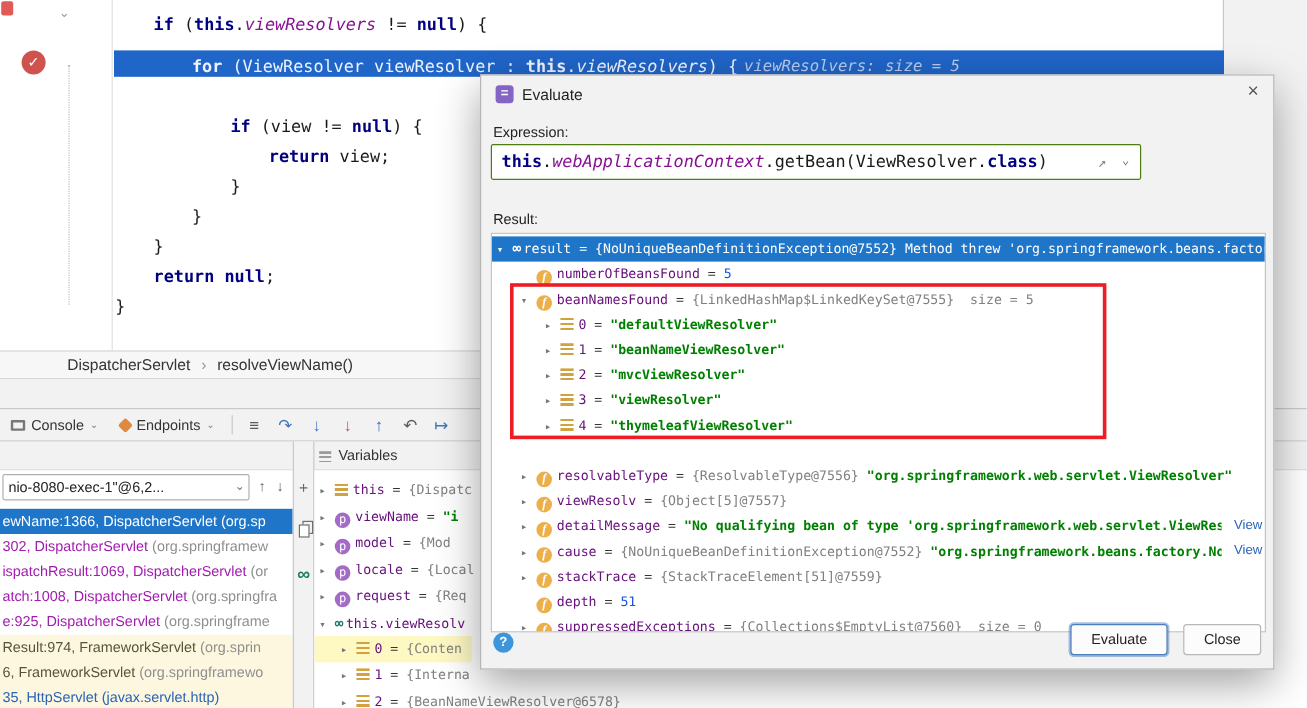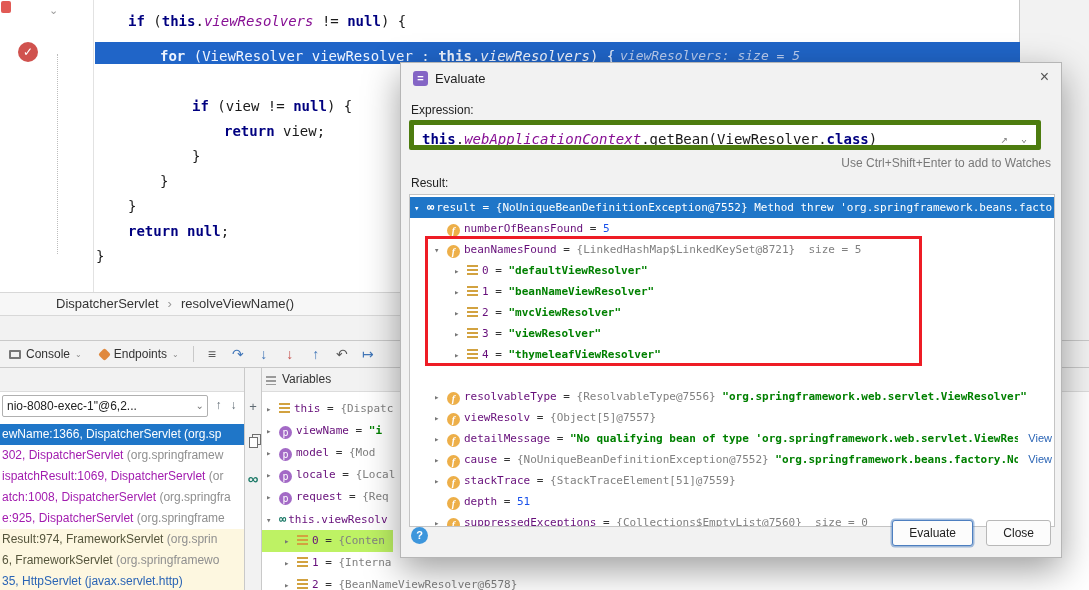--- a/index.html
+++ b/index.html
@@ -54,21 +54,21 @@
   .lib .fr-main{color:#55553c}
   .lnk .fr-main,.lnk .fr-pkg{color:var(--c-link)}
 
   .strip{position:absolute;left:244px;top:368px;width:18px;height:222px;background:#f2f2f2;border-left:1px solid #c9c9c9;border-right:1px solid #c9c9c9;display:flex;flex-direction:column;align-items:center;padding-top:32px;gap:24px}
   .strip-ic{color:#5f6a73;font-size:13px;line-height:13px}
   .strip-ic.inf{color:#1d7a68;font-size:15px;font-weight:bold}
   .mini-copy{width:9px;height:11px;border:1px solid #6e6e6e;background:#fdfdfd;box-shadow:3px -3px 0 -1px #f2f2f2,3px -3px 0 0 #6e6e6e}
 
   .vars{position:absolute;left:262px;top:392px;width:827px;height:198px;background:#fff;font-family:"DejaVu Sans Mono",monospace;font-size:11px;overflow:hidden}
   .var-row{position:absolute;left:0;height:22px;line-height:22px;white-space:pre;padding-right:8px}
-  .var-row.hl{background:#bef264}
+  .var-row.hl{background:#fef9c3}
 
   
   .chev{display:inline-block;width:13px;color:#777;font-size:9px}
   .ic{display:inline-block;margin-right:4px;vertical-align:-2px}
   .ic-f{width:13px;height:13px;border-radius:50%;background:#edaf49;color:#fff;font-size:10px;font-weight:bold;text-align:center;line-height:13px;font-family:"Liberation Serif",serif;font-style:italic}
   .ic-arr{width:11px;height:11px;background:repeating-linear-gradient(to bottom,#d2a240 0 2px,transparent 2px 4px)}
   .ic-p{width:13px;height:13px;border-radius:50%;background:#a36ac6;color:#fff;font-size:10px;text-align:center;line-height:13px}
   .ic-w{color:#1d7a68;font-weight:bold;font-size:12px;margin-right:2px}
   .v-name{color:var(--c-name)}
   .v-eq{color:#333}
@@ -81,21 +81,21 @@
 
   
   .dialog{position:absolute;left:400px;top:62px;width:662px;height:496px;background:#f2f2f2;border:1px solid #b6b6b6;box-shadow:0 12px 34px rgba(0,0,0,.38);z-index:10;font-size:12px}
   .dlg-title{position:absolute;left:0;top:0;right:0;height:30px;display:flex;align-items:center;padding:0 12px;gap:7px}
   .dlg-icon{width:15px;height:15px;border-radius:3px;background:#8465c5;color:#fff;font-size:11px;font-weight:bold;text-align:center;line-height:15px}
   .dlg-title-text{font-size:13px;color:#1f1f1f}
   .dlg-close{position:absolute;right:12px;top:5px;font-size:16px;color:#555}
   .dlg-label{position:absolute;left:10px;font-size:12px;color:#222}
   .lbl-expr{top:40px}
   .lbl-result{top:113px}
-  .expr-combo{position:absolute;left:8px;top:57px;width:632px;height:30px;background:#fff;border:5px solid #4d7c0f;border-radius:2px;font-family:"DejaVu Sans Mono",monospace;font-size:14px;line-height:28px;padding:0 44px 0 8px;white-space:nowrap;overflow:hidden}
+  .expr-combo{position:absolute;left:8px;top:57px;width:542px;height:30px;background:#fff;border:1px solid #4d7c0f;border-radius:2px;font-family:"DejaVu Sans Mono",monospace;font-size:14px;line-height:28px;padding:0 44px 0 8px;white-space:nowrap;overflow:hidden}
   .expr-expand{position:absolute;right:28px;top:0;color:#888;font-size:12px;line-height:28px}
   .expr-drop{position:absolute;right:9px;top:0;color:#666;font-size:10px;line-height:28px}
   .dlg-hint{position:absolute;right:10px;top:93px;color:#787878;font-size:12px}
   .result-tree{position:absolute;left:8px;top:131px;width:646px;height:333px;background:#fff;border:1px solid #c4c4c4;overflow:hidden;font-family:"DejaVu Sans Mono",monospace;font-size:11px}
   .t-row{position:absolute;left:0;right:0;height:21px;line-height:21px;white-space:pre;overflow:hidden}
   .t-row.sel{background:var(--c-selection)}
   .t-row.sel span{color:#fff !important}
   .row-link{position:absolute;right:2px;top:0;background:#fff;padding-left:10px;color:var(--c-link);font-family:"Liberation Sans",sans-serif;font-size:11px}
   .red-box{position:absolute;left:24px;top:173px;width:497px;height:130px;border:3px solid var(--c-annotation);z-index:5;pointer-events:none}
   .help-ic{position:absolute;left:10px;bottom:13px;width:17px;height:17px;border-radius:50%;background:#3d96dc;color:#fff;text-align:center;line-height:17px;font-size:11px;font-weight:bold}
@@ -203,26 +203,25 @@
     <span class="dlg-icon">=</span>
     <span class="dlg-title-text">Evaluate</span>
     <span class="dlg-close">×</span>
   </div>
   <div class="dlg-label lbl-expr">Expression:</div>
   <div class="expr-combo">
     <span id="expr-text"><span class="tok-kw">this</span><span class="tok-pl">.</span><span class="tok-fld">webApplicationContext</span><span class="tok-pl">.getBean(ViewResolver.</span><span class="tok-kw">class</span><span class="tok-pl">)</span></span>
     <span class="expr-expand">↗</span>
     <span class="expr-drop">⌄</span>
   </div>
-  <div class="dlg-hint">Use Ctrl+Shift+Enter to add to Watches</div>
   <div class="dlg-label lbl-result">Result:</div>
   <div class="result-tree" id="result-tree">
       <div class="t-row sel" style="top: 2px; padding-left: 4px;"><span class="chev">▾</span><span class="ic-w">∞</span><span class="v-name">result</span><span class="v-eq"> = </span><span class="v-ref">{NoUniqueBeanDefinitionException@7552} </span><span class="v-err">Method threw 'org.springframework.beans.factory.N</span></div>
       <div class="t-row" style="top: 23px; padding-left: 24px;"><span class="chev"></span><span class="ic ic-f">f</span><span class="v-name">numberOfBeansFound</span><span class="v-eq"> = </span><span class="v-num">5</span></div>
-      <div class="t-row" style="top: 44px; padding-left: 24px;"><span class="chev">▾</span><span class="ic ic-f">f</span><span class="v-name">beanNamesFound</span><span class="v-eq"> = </span><span class="v-ref">{LinkedHashMap$LinkedKeySet@8721}</span><span class="v-size">  size = 5</span></div>
+      <div class="t-row" style="top: 44px; padding-left: 24px;"><span class="chev">▾</span><span class="ic ic-f">f</span><span class="v-name">beanNamesFound</span><span class="v-eq"> = </span><span class="v-ref">{LinkedHashMap$LinkedKeySet@7555}</span><span class="v-size">  size = 5</span></div>
       <div class="t-row" style="top: 65px; padding-left: 44px;"><span class="chev">▸</span><span class="ic ic-arr"></span><span class="v-name">0</span><span class="v-eq"> = </span><span class="v-str">"defaultViewResolver"</span></div>
       <div class="t-row" style="top: 86px; padding-left: 44px;"><span class="chev">▸</span><span class="ic ic-arr"></span><span class="v-name">1</span><span class="v-eq"> = </span><span class="v-str">"beanNameViewResolver"</span></div>
       <div class="t-row" style="top: 107px; padding-left: 44px;"><span class="chev">▸</span><span class="ic ic-arr"></span><span class="v-name">2</span><span class="v-eq"> = </span><span class="v-str">"mvcViewResolver"</span></div>
       <div class="t-row" style="top: 128px; padding-left: 44px;"><span class="chev">▸</span><span class="ic ic-arr"></span><span class="v-name">3</span><span class="v-eq"> = </span><span class="v-str">"viewResolver"</span></div>
       <div class="t-row" style="top: 149px; padding-left: 44px;"><span class="chev">▸</span><span class="ic ic-arr"></span><span class="v-name">4</span><span class="v-eq"> = </span><span class="v-str">"thymeleafViewResolver"</span></div>
       <div class="t-row" style="top: 191px; padding-left: 24px;"><span class="chev">▸</span><span class="ic ic-f">f</span><span class="v-name">resolvableType</span><span class="v-eq"> = </span><span class="v-ref">{ResolvableType@7556} </span><span class="v-str">"org.springframework.web.servlet.ViewResolver"</span></div>
       <div class="t-row" style="top: 212px; padding-left: 24px;"><span class="chev">▸</span><span class="ic ic-f">f</span><span class="v-name">viewResolv</span><span class="v-eq"> = </span><span class="v-ref">{Object[5]@7557}</span></div>
       <div class="t-row" style="top: 233px; padding-left: 24px;"><span class="chev">▸</span><span class="ic ic-f">f</span><span class="v-name">detailMessage</span><span class="v-eq"> = </span><span class="v-str">"No qualifying bean of type 'org.springframework.web.servlet.ViewResc</span><span class="row-link">View</span></div>
       <div class="t-row" style="top: 254px; padding-left: 24px;"><span class="chev">▸</span><span class="ic ic-f">f</span><span class="v-name">cause</span><span class="v-eq"> = </span><span class="v-ref">{NoUniqueBeanDefinitionException@7552} </span><span class="v-str">"org.springframework.beans.factory.NoU</span><span class="row-link">View</span></div>
       <div class="t-row" style="top: 275px; padding-left: 24px;"><span class="chev">▸</span><span class="ic ic-f">f</span><span class="v-name">stackTrace</span><span class="v-eq"> = </span><span class="v-ref">{StackTraceElement[51]@7559}</span></div>

